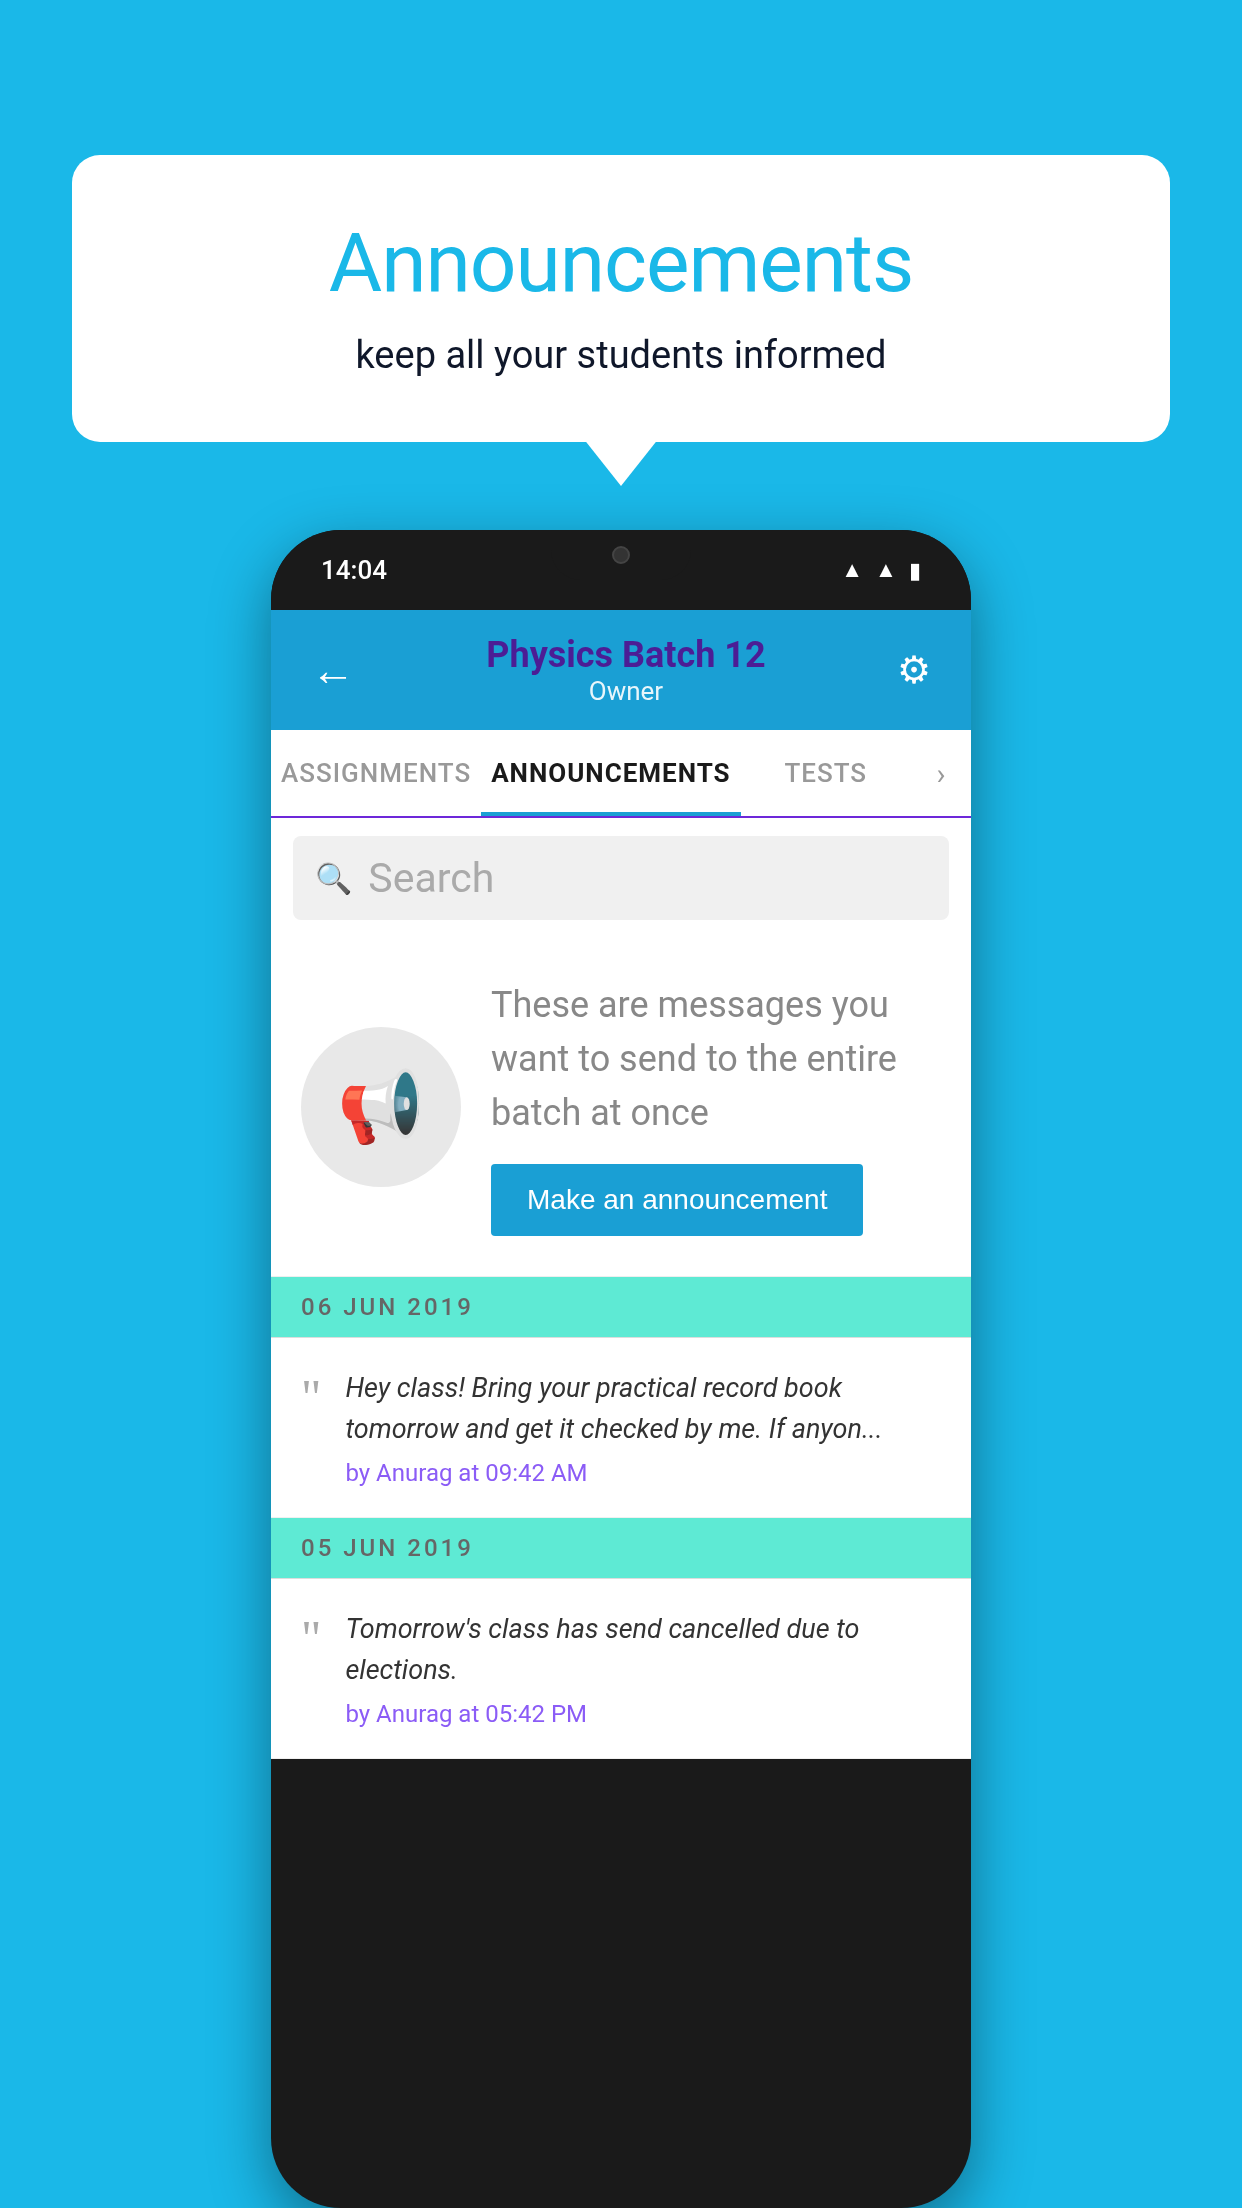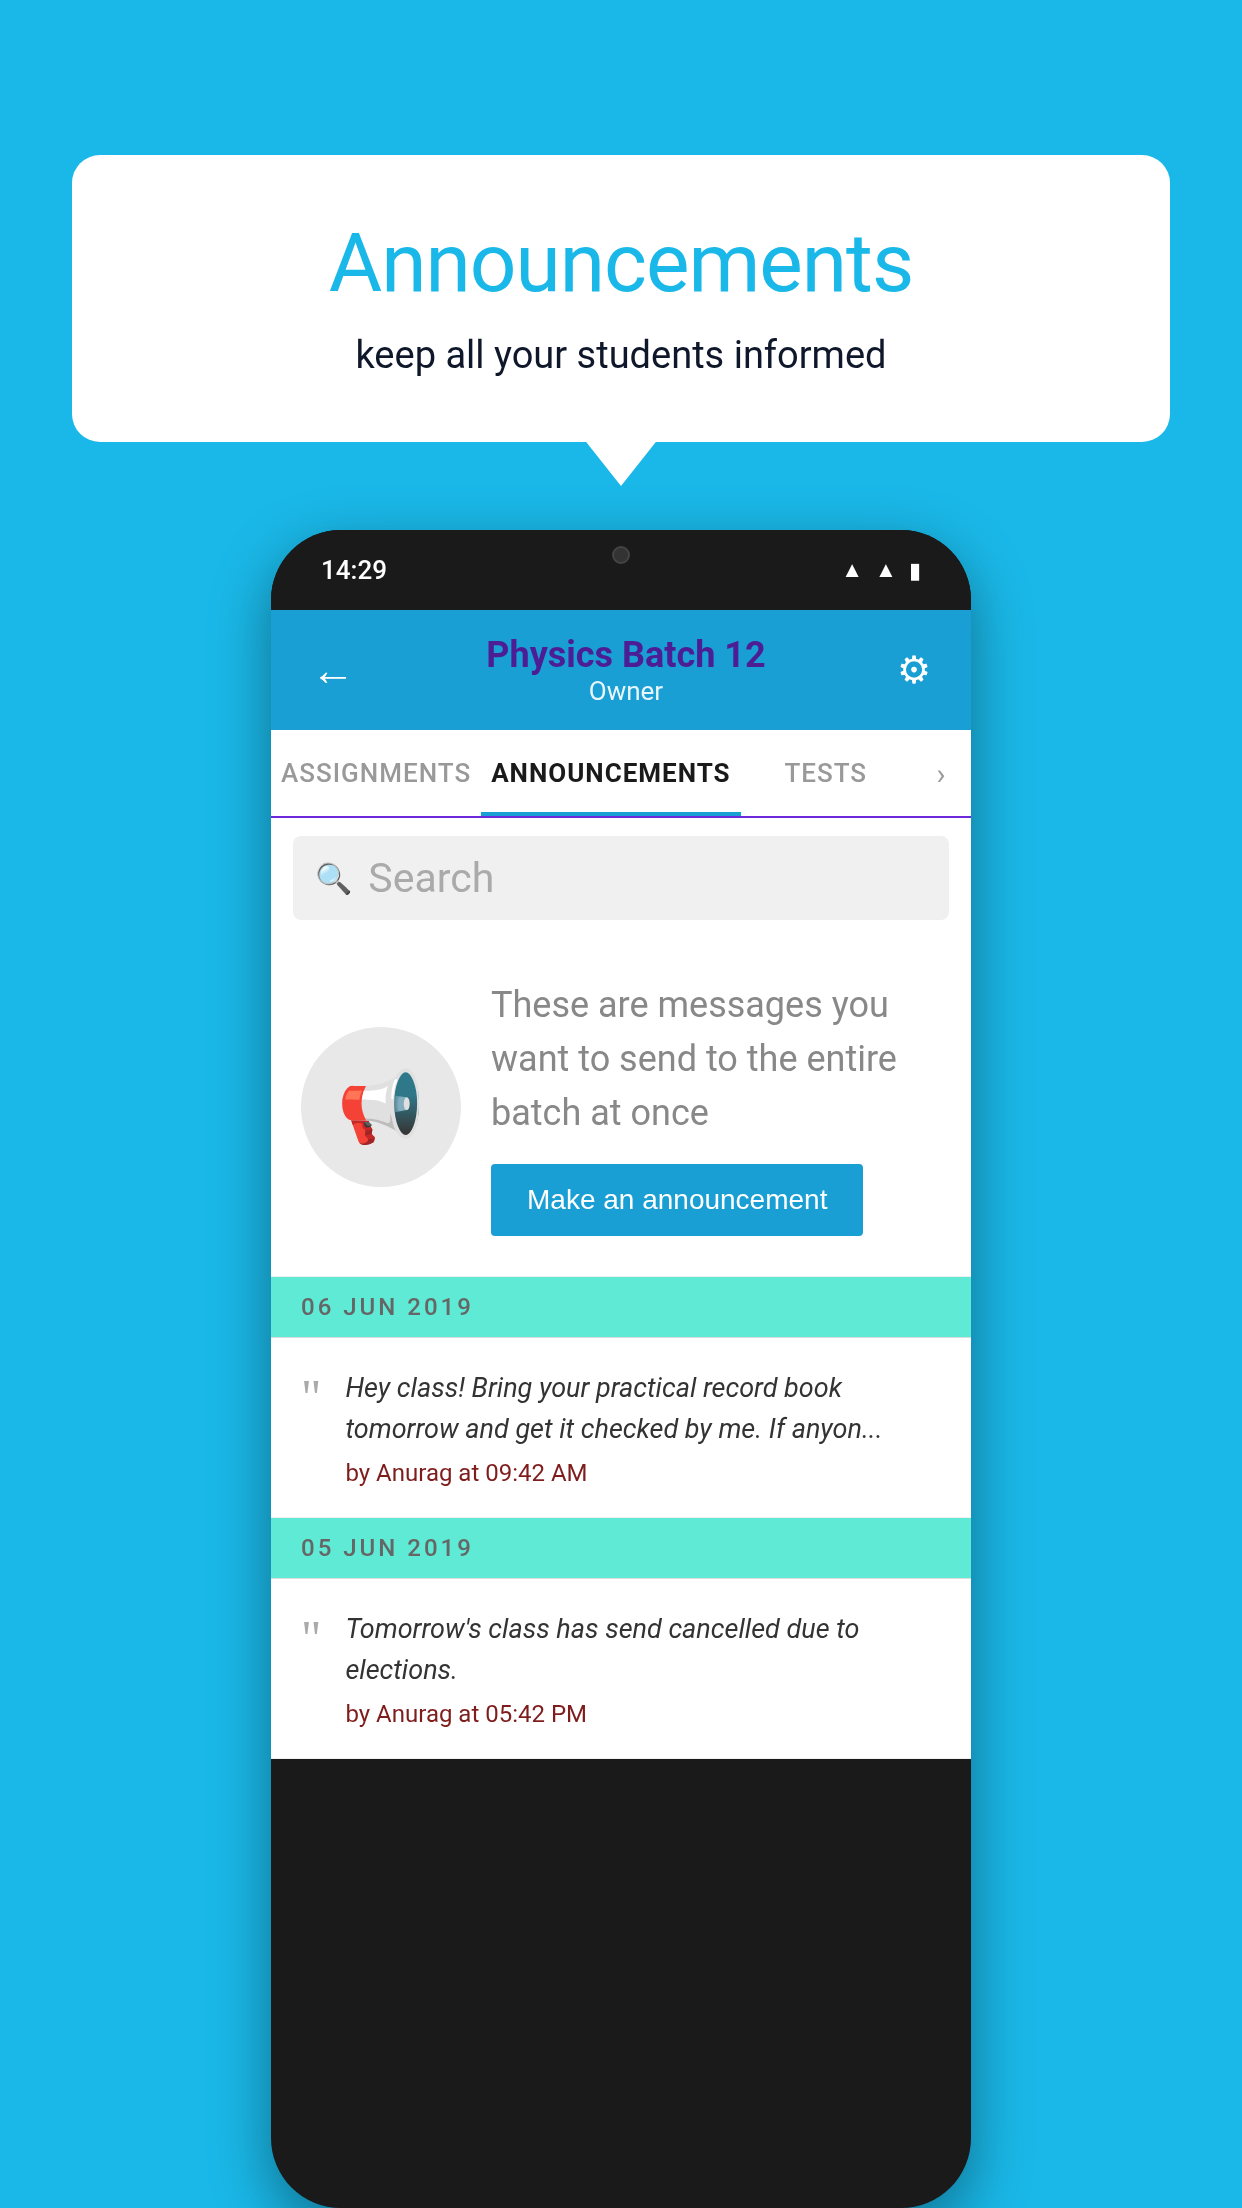--- a/index.html
+++ b/index.html
@@ -334,38 +334,38 @@
     .announcement-text {
       font-size: 27px;
       color: #333;
       font-style: italic;
       line-height: 1.5;
       margin-bottom: 10px;
     }
 
     .announcement-meta {
       font-size: 24px;
-      color: #7f1d1d;
+      color: #8b5cf6;
     }
   </style>
 </head>
 <body>
 
 <div class="speech-bubble-wrapper">
   <div class="speech-bubble">
     <div class="speech-bubble-title">Announcements</div>
     <div class="speech-bubble-subtitle">keep all your students informed</div>
   </div>
 </div>
 
 <div class="phone-wrapper">
   <div class="phone">
 
     <div class="phone-top-bar">
-      <span class="status-time">14:29</span>
+      <span class="status-time">14:04</span>
       <div class="notch">
         <div class="notch-camera"></div>
       </div>
       <div class="status-icons">
         <span>▲</span>
         <span>▲</span>
         <span>▮</span>
       </div>
     </div>
 

